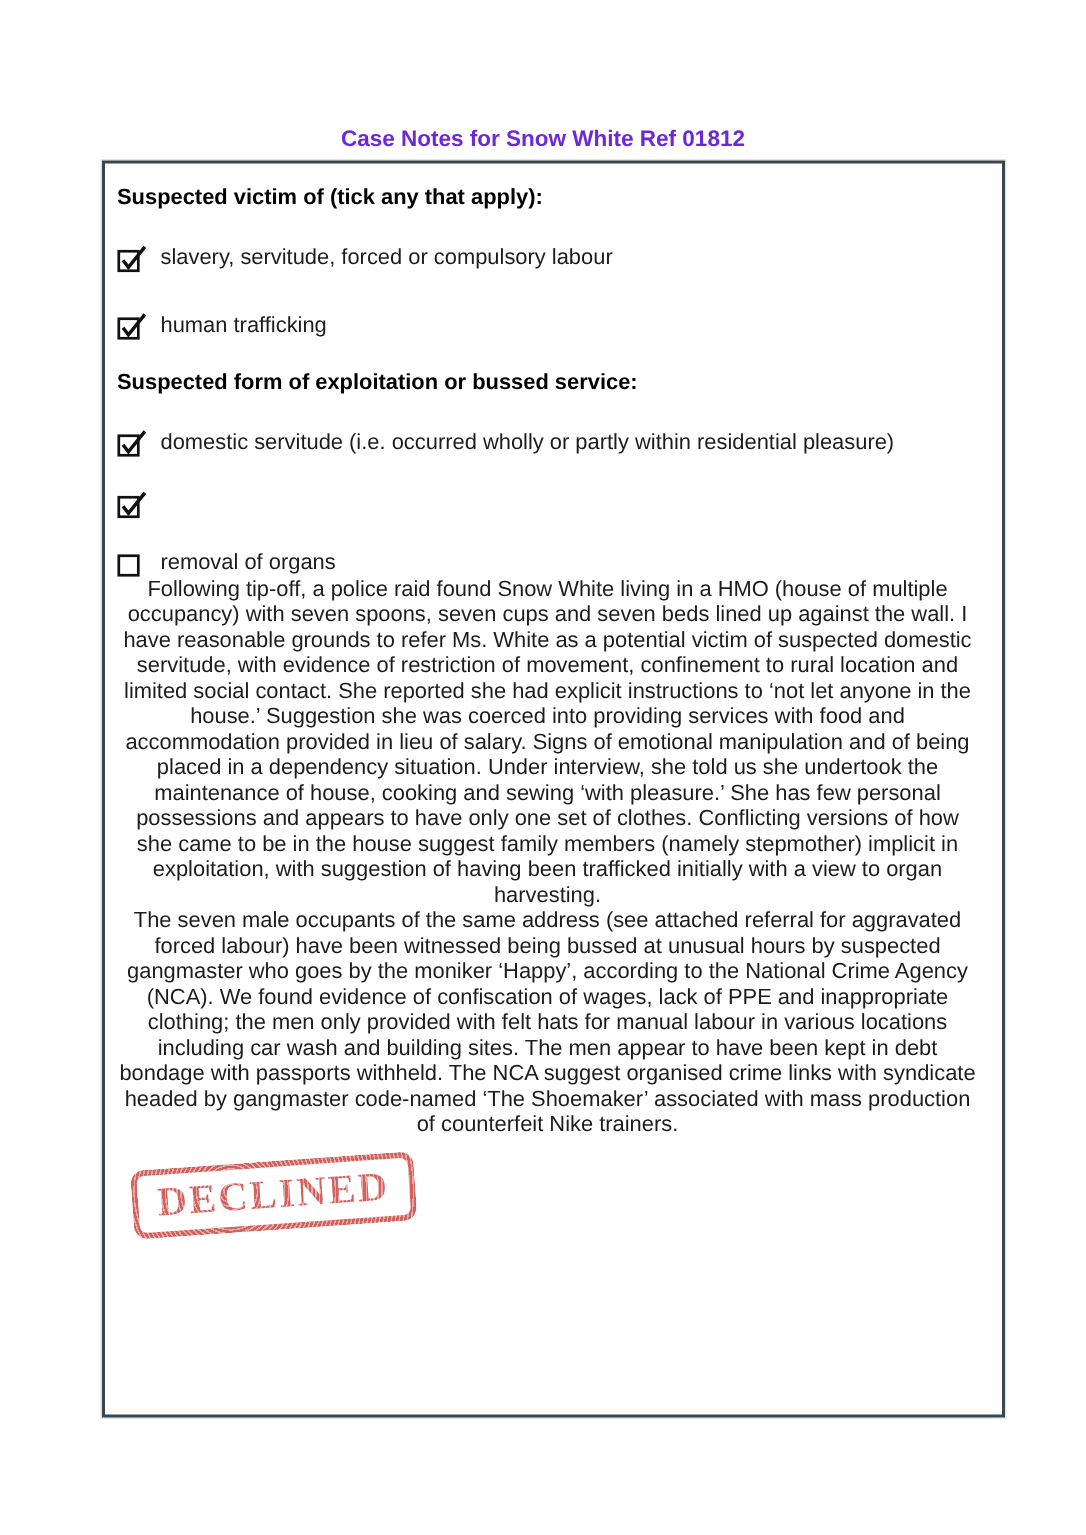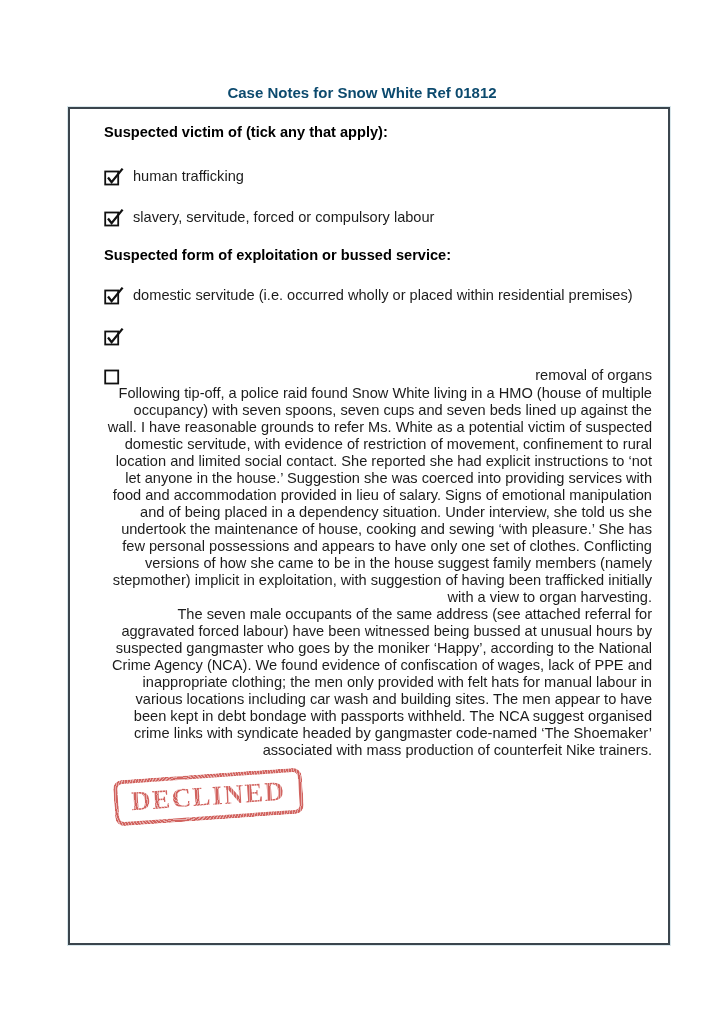--- a/index.html
+++ b/index.html
@@ -16,65 +16,65 @@
     font-family:"Liberation Sans", sans-serif;
     color:var(--text);
     overflow:hidden;
   }
   .doc-title{
     position:absolute;
     top:84px; left:0; width:724px;
     text-align:center;
     font-weight:bold;
     font-size:15px;
-    color:#0c4a6e;
+    color:#6d28d9;
   }
   .case-box{
     position:absolute;
     left:68px; top:107px;
     width:602px; height:838px;
     box-sizing:border-box;
     border:2px solid var(--border);
     box-shadow:0 0 0 1px #d9e7ec;
-    padding:15px 16px 0 34px;
+    padding:15px 16px 0 8px;
     background:#fff;
   }
   .sec-heading{
     margin:0;
     font-size:14.6px;
     font-weight:bold;
     color:#000;
     line-height:17px;
   }
   .sec-heading.mt{margin-top:20px;}
   .cb-row{
     display:flex;
     align-items:center;
     gap:9px;
   }
   .cb-row.first{margin-top:26px;}
   .cb-row.next{margin-top:22px;}
-  .cb-row.tight{margin-top:20px;justify-content:space-between;}
+  .cb-row.tight{margin-top:20px;}
   .checkbox{
     width:20px;height:19px;
     display:inline-block;
     flex:0 0 auto;
   }
   .checkbox svg{display:block;}
   .checkbox .tick{visibility:hidden;}
   .checkbox.checked .tick{visibility:visible;}
   .cb-label{
     font-size:14.6px;
     line-height:17px;
   }
   .narrative p{
     margin:0;
     font-size:14.6px;
     line-height:17px;
-    text-align:right;
+    text-align:center;
   }
   .stamp-wrap{
     margin:15px 0 0 10px;
     display:inline-block;
   }
   .stamp{
     display:inline-block;
     transform:rotate(-4deg);
     border:4px solid var(--stamp);
     border-radius:9px;
@@ -93,50 +93,50 @@
 <body>
 
 <div class="page">
 
   <div class="doc-title">Case Notes for Snow White Ref 01812</div>
 
   <div class="case-box">
 
     <div class="sec-heading">Suspected victim of (tick any that apply):</div>
 
+    <div class="cb-row next">
+      <span class="checkbox checked">
+        <svg viewBox="0 0 20 19" width="20" height="19">
+          <rect x="1.2" y="4.5" width="13" height="13" fill="none" stroke="#111" stroke-width="1.8"></rect>
+          <path class="tick" d="M4 10.5 L7.6 15.2 L18.6 1.6" fill="none" stroke="#111" stroke-width="2.3"></path>
+        </svg>
+      </span>
+      <span class="cb-label">slavery, servitude, forced or compulsory labour</span>
+    </div>
+
     <div class="cb-row first">
       <span class="checkbox checked">
         <svg viewBox="0 0 20 19" width="20" height="19">
           <rect x="1.2" y="4.5" width="13" height="13" fill="none" stroke="#111" stroke-width="1.8"></rect>
           <path class="tick" d="M4 10.5 L7.6 15.2 L18.6 1.6" fill="none" stroke="#111" stroke-width="2.3"></path>
         </svg>
       </span>
       <span class="cb-label">human trafficking</span>
-    </div>
-
-    <div class="cb-row next">
-      <span class="checkbox checked">
-        <svg viewBox="0 0 20 19" width="20" height="19">
-          <rect x="1.2" y="4.5" width="13" height="13" fill="none" stroke="#111" stroke-width="1.8"></rect>
-          <path class="tick" d="M4 10.5 L7.6 15.2 L18.6 1.6" fill="none" stroke="#111" stroke-width="2.3"></path>
-        </svg>
-      </span>
-      <span class="cb-label">slavery, servitude, forced or compulsory labour</span>
     </div>
 
     <div class="sec-heading mt">Suspected form of exploitation or bussed service:</div>
 
     <div class="cb-row next">
       <span class="checkbox checked">
         <svg viewBox="0 0 20 19" width="20" height="19">
           <rect x="1.2" y="4.5" width="13" height="13" fill="none" stroke="#111" stroke-width="1.8"></rect>
           <path class="tick" d="M4 10.5 L7.6 15.2 L18.6 1.6" fill="none" stroke="#111" stroke-width="2.3"></path>
         </svg>
       </span>
-      <span class="cb-label">domestic servitude (i.e. occurred wholly or placed within residential premises)</span>
+      <span class="cb-label">domestic servitude (i.e. occurred wholly or partly within residential pleasure)</span>
     </div>
 
     <div class="cb-row next">
       <span class="checkbox checked">
         <svg viewBox="0 0 20 19" width="20" height="19">
           <rect x="1.2" y="4.5" width="13" height="13" fill="none" stroke="#111" stroke-width="1.8"></rect>
           <path class="tick" d="M4 10.5 L7.6 15.2 L18.6 1.6" fill="none" stroke="#111" stroke-width="2.3"></path>
         </svg>
       </span>
     </div>

